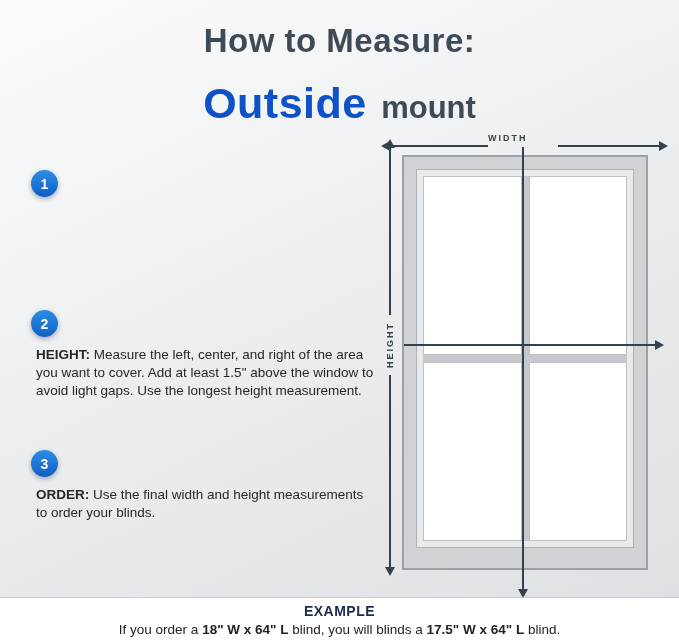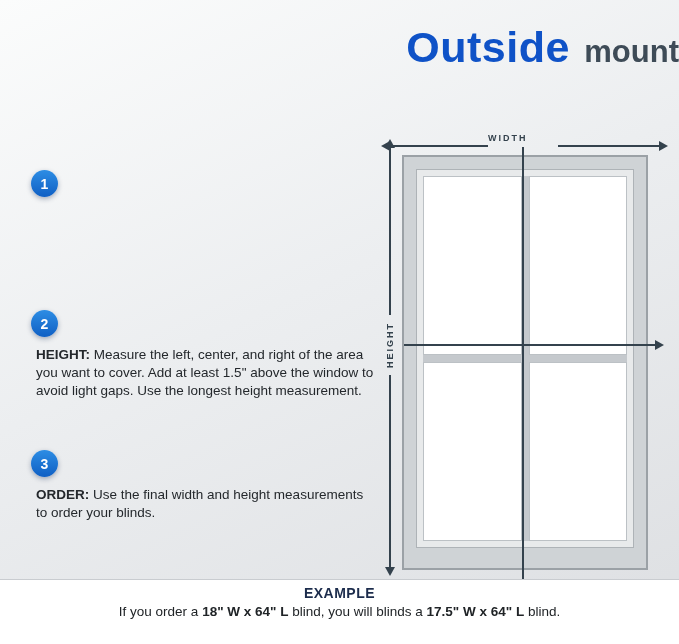--- a/index.html
+++ b/index.html
@@ -5,21 +5,21 @@
   html,body { margin:0; padding:0; }
   body { font-family:"Liberation Sans", sans-serif; }
   #page {
     position:relative; width:679px; height:644px; overflow:hidden;
     background:linear-gradient(155deg,#fbfcfc 0%, #eceef0 45%, #dddfe2 100%);
   }
 
   
   #title { position:absolute; top:22px; left:0; right:0; text-align:center; }
   #title-line1 { font-size:33px; font-weight:600; color:#3e4b57; letter-spacing:.5px; }
-  #title-line2 { margin-top:1px;text-align:right; }
+  #title-line2 { margin-top:19px; }
   #title-outside { font-size:43px; font-weight:800; color:#0f52c7; letter-spacing:.5px; }
   #title-mount { font-size:31px; font-weight:600; color:#3e4b57; margin-left:10px; }
 
   
   .step-badge {
     position:absolute; width:27px; height:27px; border-radius:50%;
     background:linear-gradient(180deg,#2d8de4,#0f5fc4);
     color:#fff; font-weight:700; font-size:14px;
     display:flex; align-items:center; justify-content:center;
     box-shadow:0 2px 5px rgba(20,40,80,.35);
@@ -75,34 +75,35 @@
   .arr { position:absolute; width:0; height:0; }
   #arr-width-left   { left:381px; top:141px; border-top:5px solid transparent; border-bottom:5px solid transparent; border-right:9px solid #34424d; }
   #arr-width-right  { left:659px; top:141px; border-top:5px solid transparent; border-bottom:5px solid transparent; border-left:9px solid #34424d; }
   #arr-height-top    { left:385px; top:139px; border-left:5px solid transparent; border-right:5px solid transparent; border-bottom:9px solid #34424d; }
   #arr-height-bottom { left:385px; top:567px; border-left:5px solid transparent; border-right:5px solid transparent; border-top:9px solid #34424d; }
   #arr-center-bottom { left:518px; top:589px; border-left:5px solid transparent; border-right:5px solid transparent; border-top:9px solid #34424d; }
   #arr-mid-right     { left:655px; top:340px; border-top:5px solid transparent; border-bottom:5px solid transparent; border-left:9px solid #34424d; }
 
   
   #example-bar {
-    position:absolute; left:0; bottom:0; width:100%; height:65px;
+    position:absolute; left:0; bottom:0; width:100%; height:47px;
     background:#ffffff; border-top:1px solid #c9ccd0; text-align:center;
     box-sizing:border-box;
   }
   #example-heading { margin-top:5px; font-size:14px; font-weight:800; color:#1c2c4c; letter-spacing:.5px; }
   #example-text { font-size:13.5px; color:#202427; margin-top:3px; }
   .bold { font-weight:700; }
 </style>
 </head>
 <body>
 
 <div id="page">
 
   <div id="title">
+    <div id="title-line1">How to Measure:</div>
     <div id="title-line2">
       <span id="title-outside">Outside</span>
       <span id="title-mount">mount</span>
     </div>
   </div>
 
   <div class="step-badge" id="badge-1">1</div>
 
   <div class="step-badge" id="badge-2">2</div>
   <div class="step-text" id="text-2">

